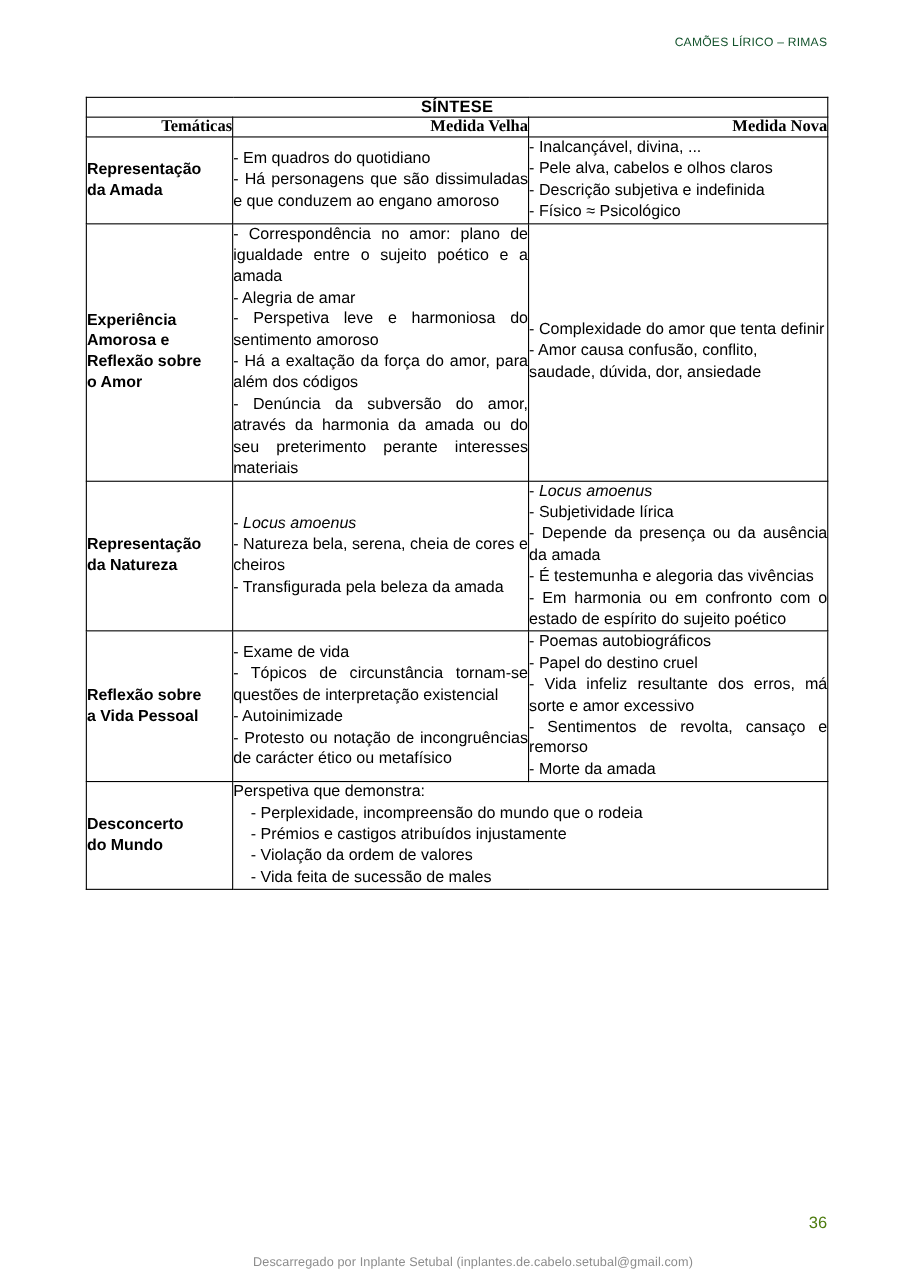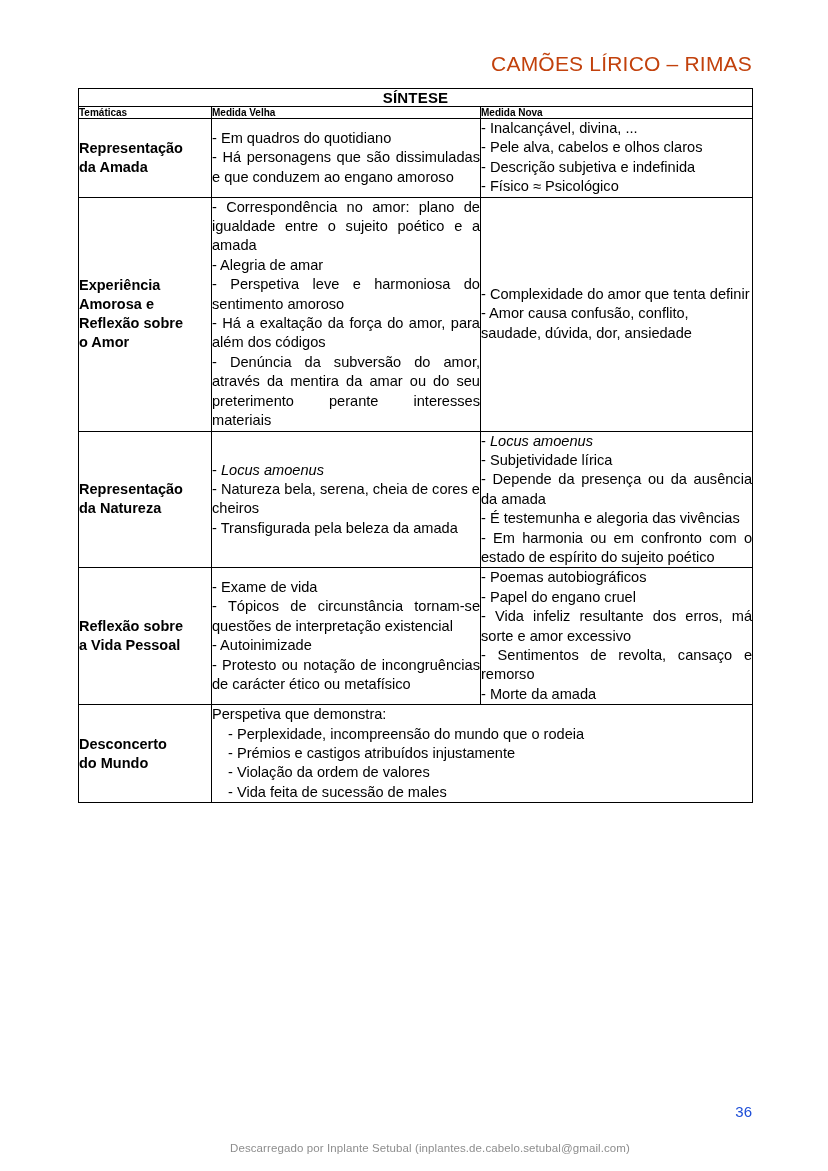--- a/index.html
+++ b/index.html
@@ -11,25 +11,25 @@
     width: 828px;
     height: 1171px;
     position: relative;
     font-family: "Liberation Sans", sans-serif;
     color: #000000;
     overflow: hidden;
   }
 
   .page-header {
     position: absolute;
-    top: 52px;
+    top: 33px;
     right: 76px;
-    font-size: 21px;
+    font-size: 11px;
     letter-spacing: 0.2px;
-    color: #c2410c;
+    color: #14532d;
     white-space: nowrap;
   }
 
   table.synthesis {
     position: absolute;
     left: 78px;
     top: 88px;
     width: 674px;
     border-collapse: collapse;
     table-layout: fixed;
@@ -47,24 +47,25 @@
 
   .title-cell {
     text-align: center;
     font-weight: bold;
     font-size: 15px;
     padding: 4px 0 5px 0;
     letter-spacing: 0.2px;
     margin-top: 36px;
   }
   .head-cell {
-    text-align: left;
+    text-align: right;
     font-weight: bold;
-    font-size: 10px;
+    font-size: 15px;
     padding: 4px 0 5px 0;
+    font-family: Liberation Serif, serif;
   }
 
   .theme-cell {
     font-weight: bold;
     font-size: 14.5px;
     line-height: 1.32;
     padding: 4px 5px;
   }
 
   .body-cell {
@@ -93,21 +94,21 @@
   }
   .indent-list p.lead {
     padding-left: 0;
   }
 
   .page-number {
     position: absolute;
     right: 76px;
     top: 1103px;
     font-size: 15px;
-    color: #1d4ed8;
+    color: #4d7c0f;
   }
 
   .watermark {
     position: absolute;
     left: 0;
     right: 0;
     top: 1142px;
     text-align: center;
     font-size: 11.5px;
     color: #8d8d8d;
@@ -160,21 +161,21 @@
         <div>Experiência</div>
         <div>Amorosa e</div>
         <div>Reflexão sobre</div>
         <div>o Amor</div>
       </td>
       <td class="body-cell">
         <p>- Correspondência no amor: plano de igualdade entre o sujeito poético e a amada</p>
         <p class="noj">- Alegria de amar</p>
         <p>- Perspetiva leve e harmoniosa do sentimento amoroso</p>
         <p>- Há a exaltação da força do amor, para além dos códigos</p>
-        <p>- Denúncia da subversão do amor, através da mentira da amar ou do seu preterimento perante interesses materiais</p>
+        <p>- Denúncia da subversão do amor, através da harmonia da amada ou do seu preterimento perante interesses materiais</p>
       </td>
       <td class="body-cell mid">
         <p>- Complexidade do amor que tenta definir</p>
         <p class="noj">- Amor causa confusão, conflito, saudade, dúvida, dor, ansiedade</p>
       </td>
     </tr>
 
     <tr>
       <td class="theme-cell">
         <div>Representação</div>
@@ -200,21 +201,21 @@
         <div>a Vida Pessoal</div>
       </td>
       <td class="body-cell">
         <p class="noj">- Exame de vida</p>
         <p>- Tópicos de circunstância tornam-se questões de interpretação existencial</p>
         <p class="noj">- Autoinimizade</p>
         <p>- Protesto ou notação de incongruências de carácter ético ou metafísico</p>
       </td>
       <td class="body-cell mid">
         <p class="noj">- Poemas autobiográficos</p>
-        <p class="noj">- Papel do engano cruel</p>
+        <p class="noj">- Papel do destino cruel</p>
         <p>- Vida infeliz resultante dos erros, má sorte e amor excessivo</p>
         <p>- Sentimentos de revolta, cansaço e remorso</p>
         <p class="noj">- Morte da amada</p>
       </td>
     </tr>
 
     <tr>
       <td class="theme-cell">
         <div>Desconcerto</div>
         <div>do Mundo</div>

